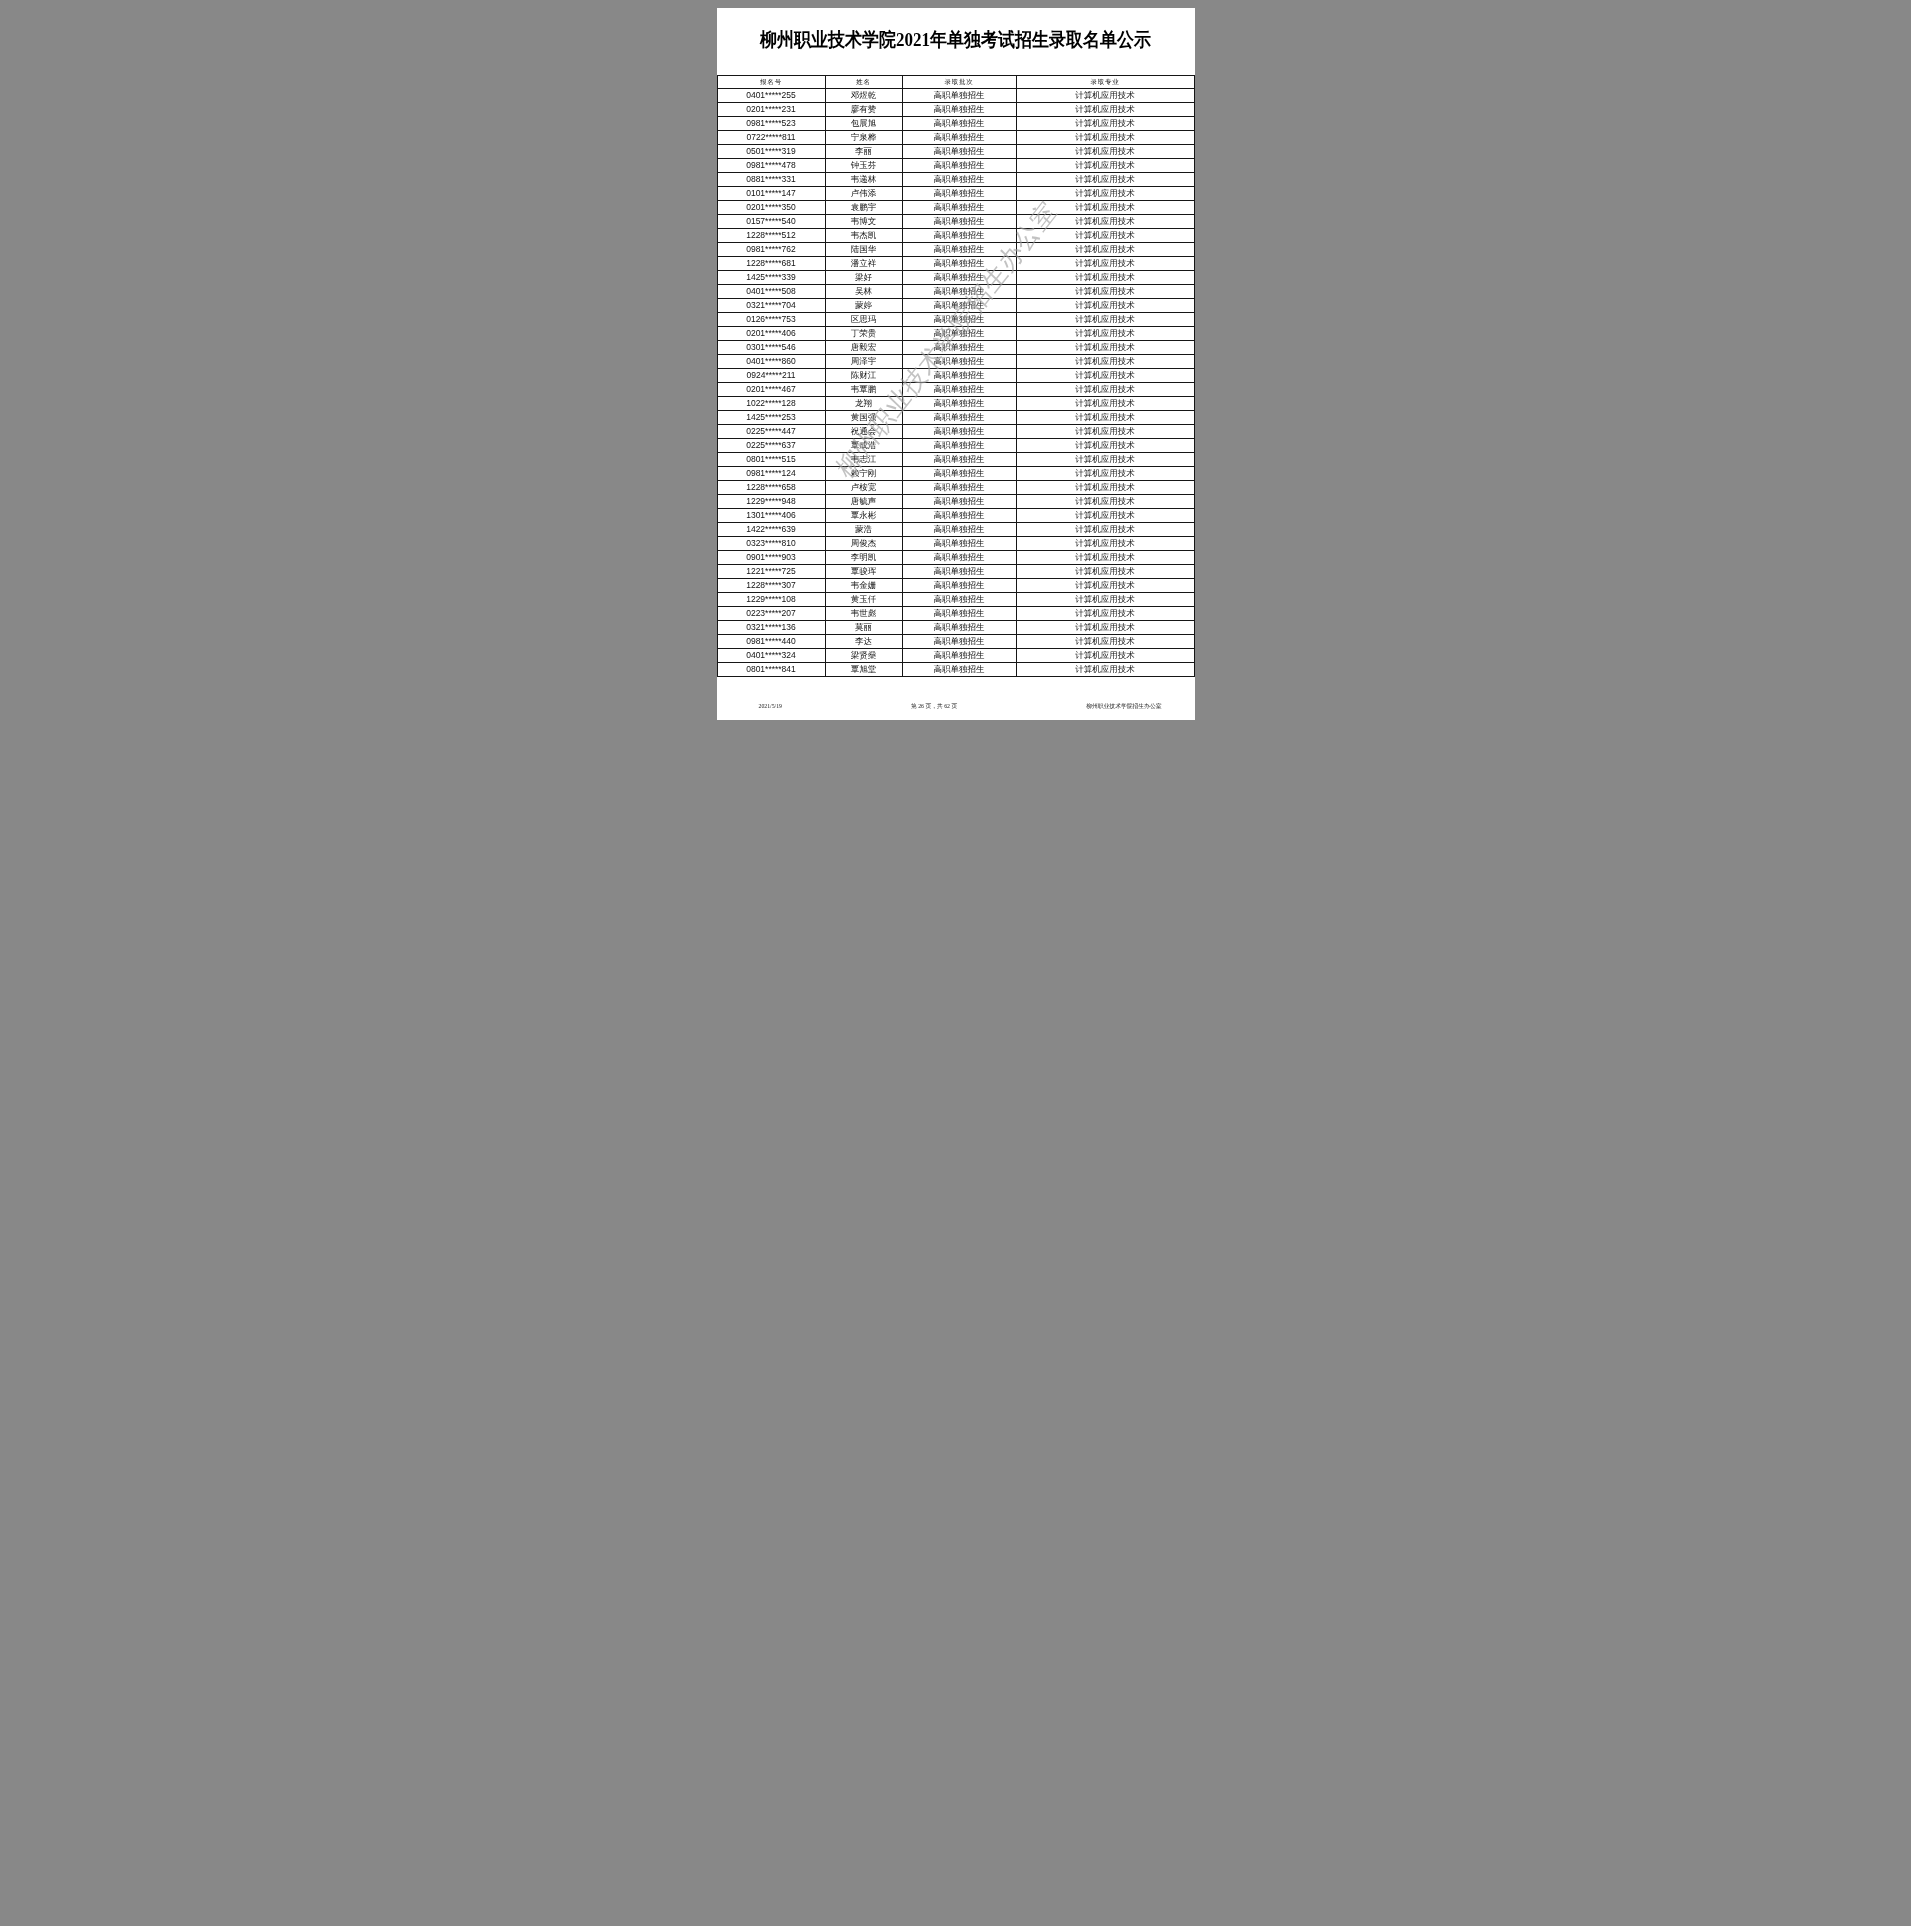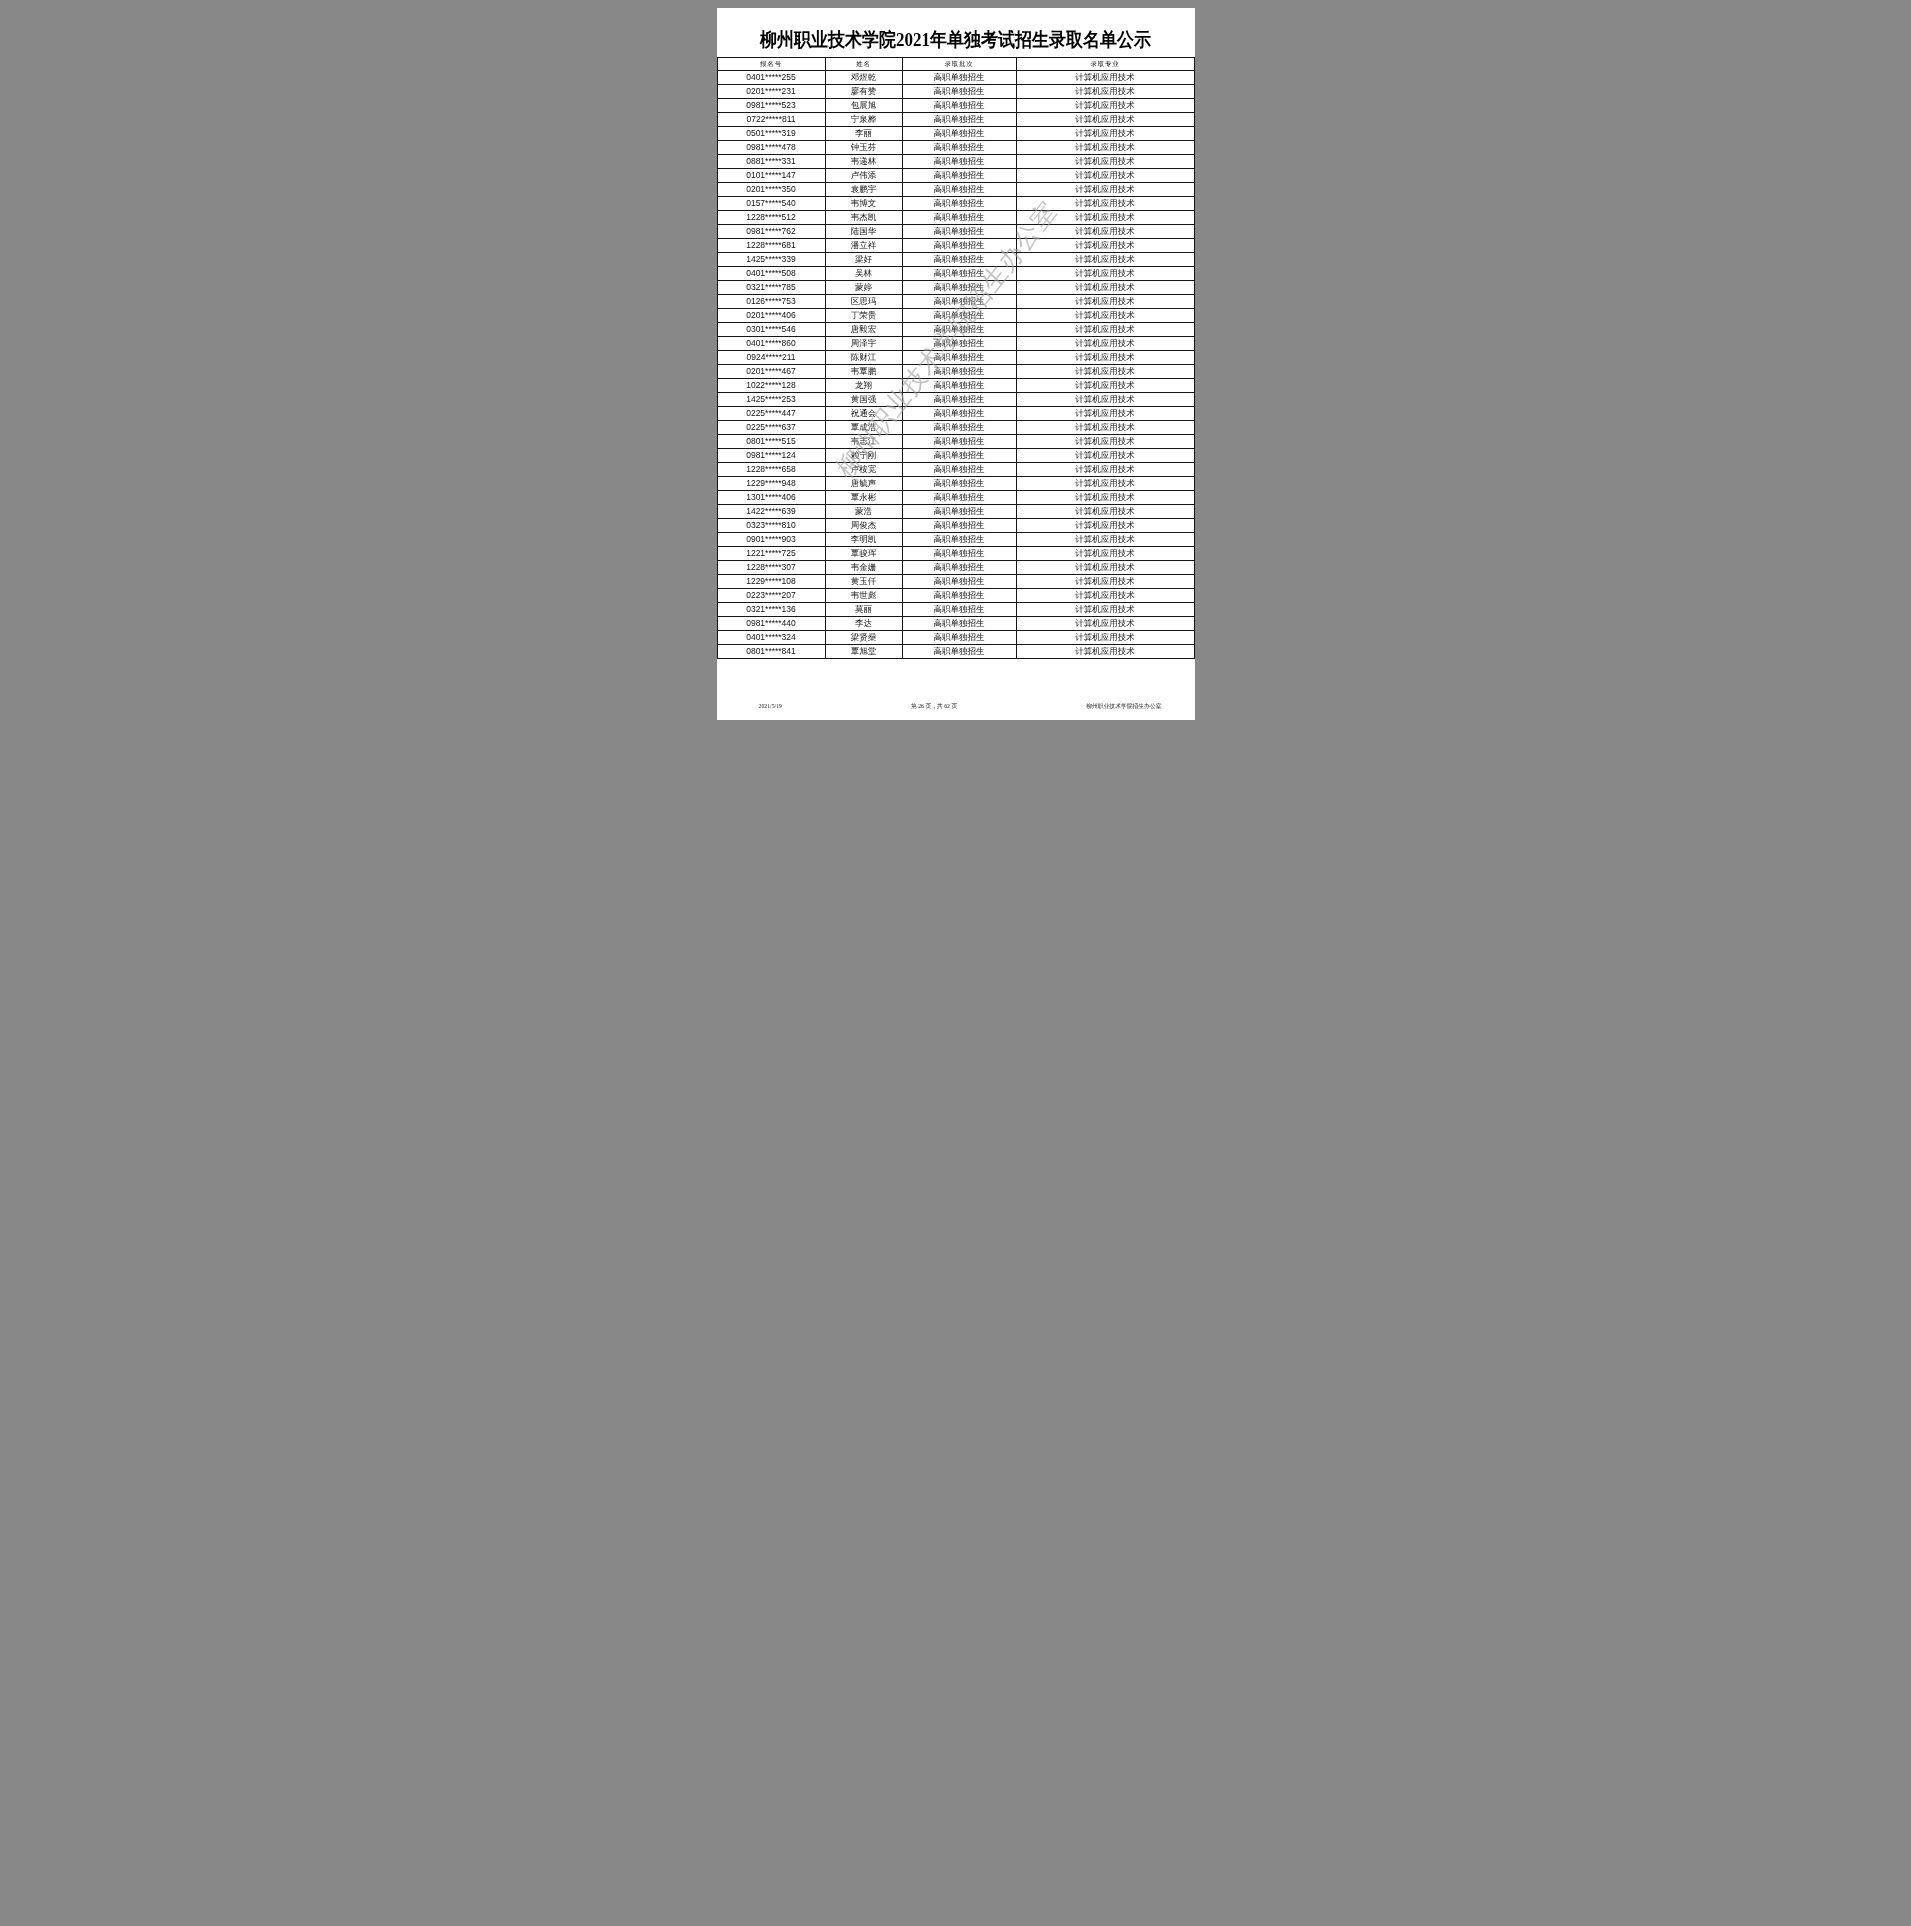--- a/index.html
+++ b/index.html
@@ -19,21 +19,21 @@
     font-family:"Liberation Serif",serif;
     font-weight:900;
     font-size:17px;
     letter-spacing:0px;
     transform:scaleY(1.12);
     color:#000;
     white-space:nowrap;
   }
   .admission-table{
     position:absolute;
-    top:49px;
+    top:67px;
     left:50%;
     transform:translateX(-50%);
     width:309px;
     border-collapse:collapse;
     table-layout:fixed;
     background:#fff;
   }
   .admission-table th,
   .admission-table td{
     border-left:0.8px solid #161616;
@@ -200,21 +200,21 @@
           <td>高职单独招生</td>
           <td>计算机应用技术</td>
         </tr>
         <tr>
           <td>0401*****508</td>
           <td>吴林</td>
           <td>高职单独招生</td>
           <td>计算机应用技术</td>
         </tr>
         <tr>
-          <td>0321*****785</td>
+          <td>0321*****704</td>
           <td>蒙婷</td>
           <td>高职单独招生</td>
           <td>计算机应用技术</td>
         </tr>
         <tr>
           <td>0126*****753</td>
           <td>区思玛</td>
           <td>高职单独招生</td>
           <td>计算机应用技术</td>
         </tr>

